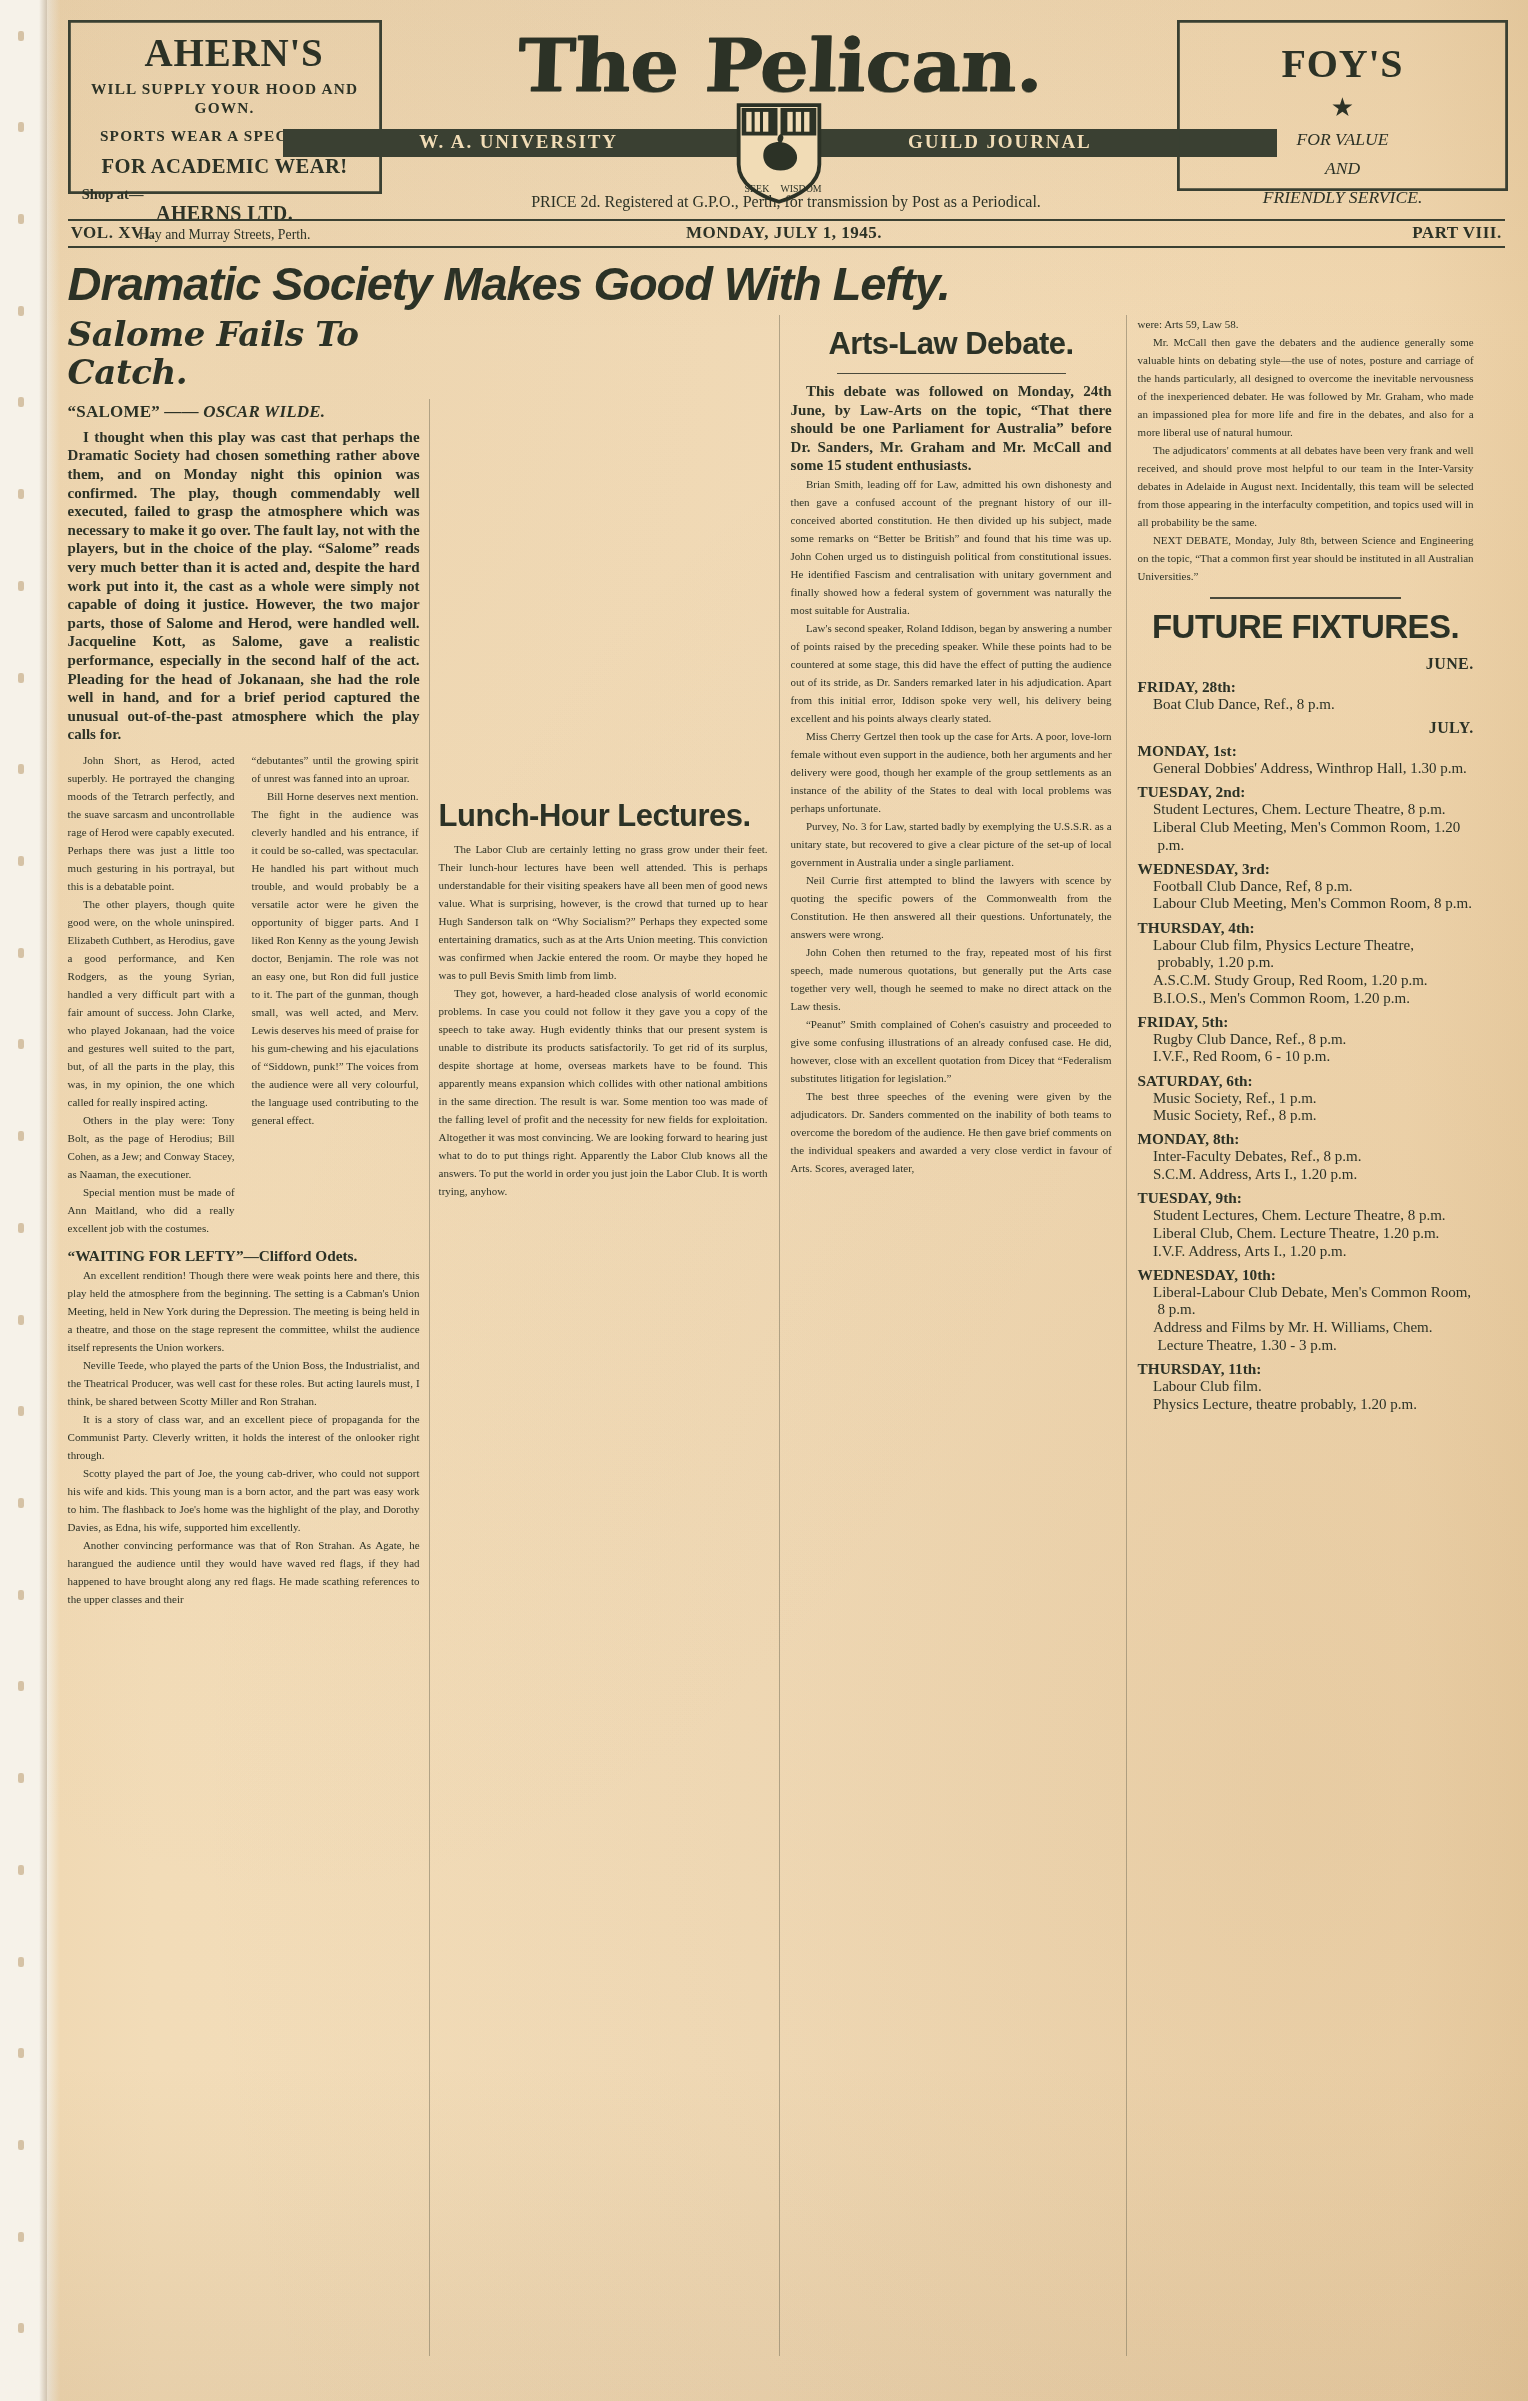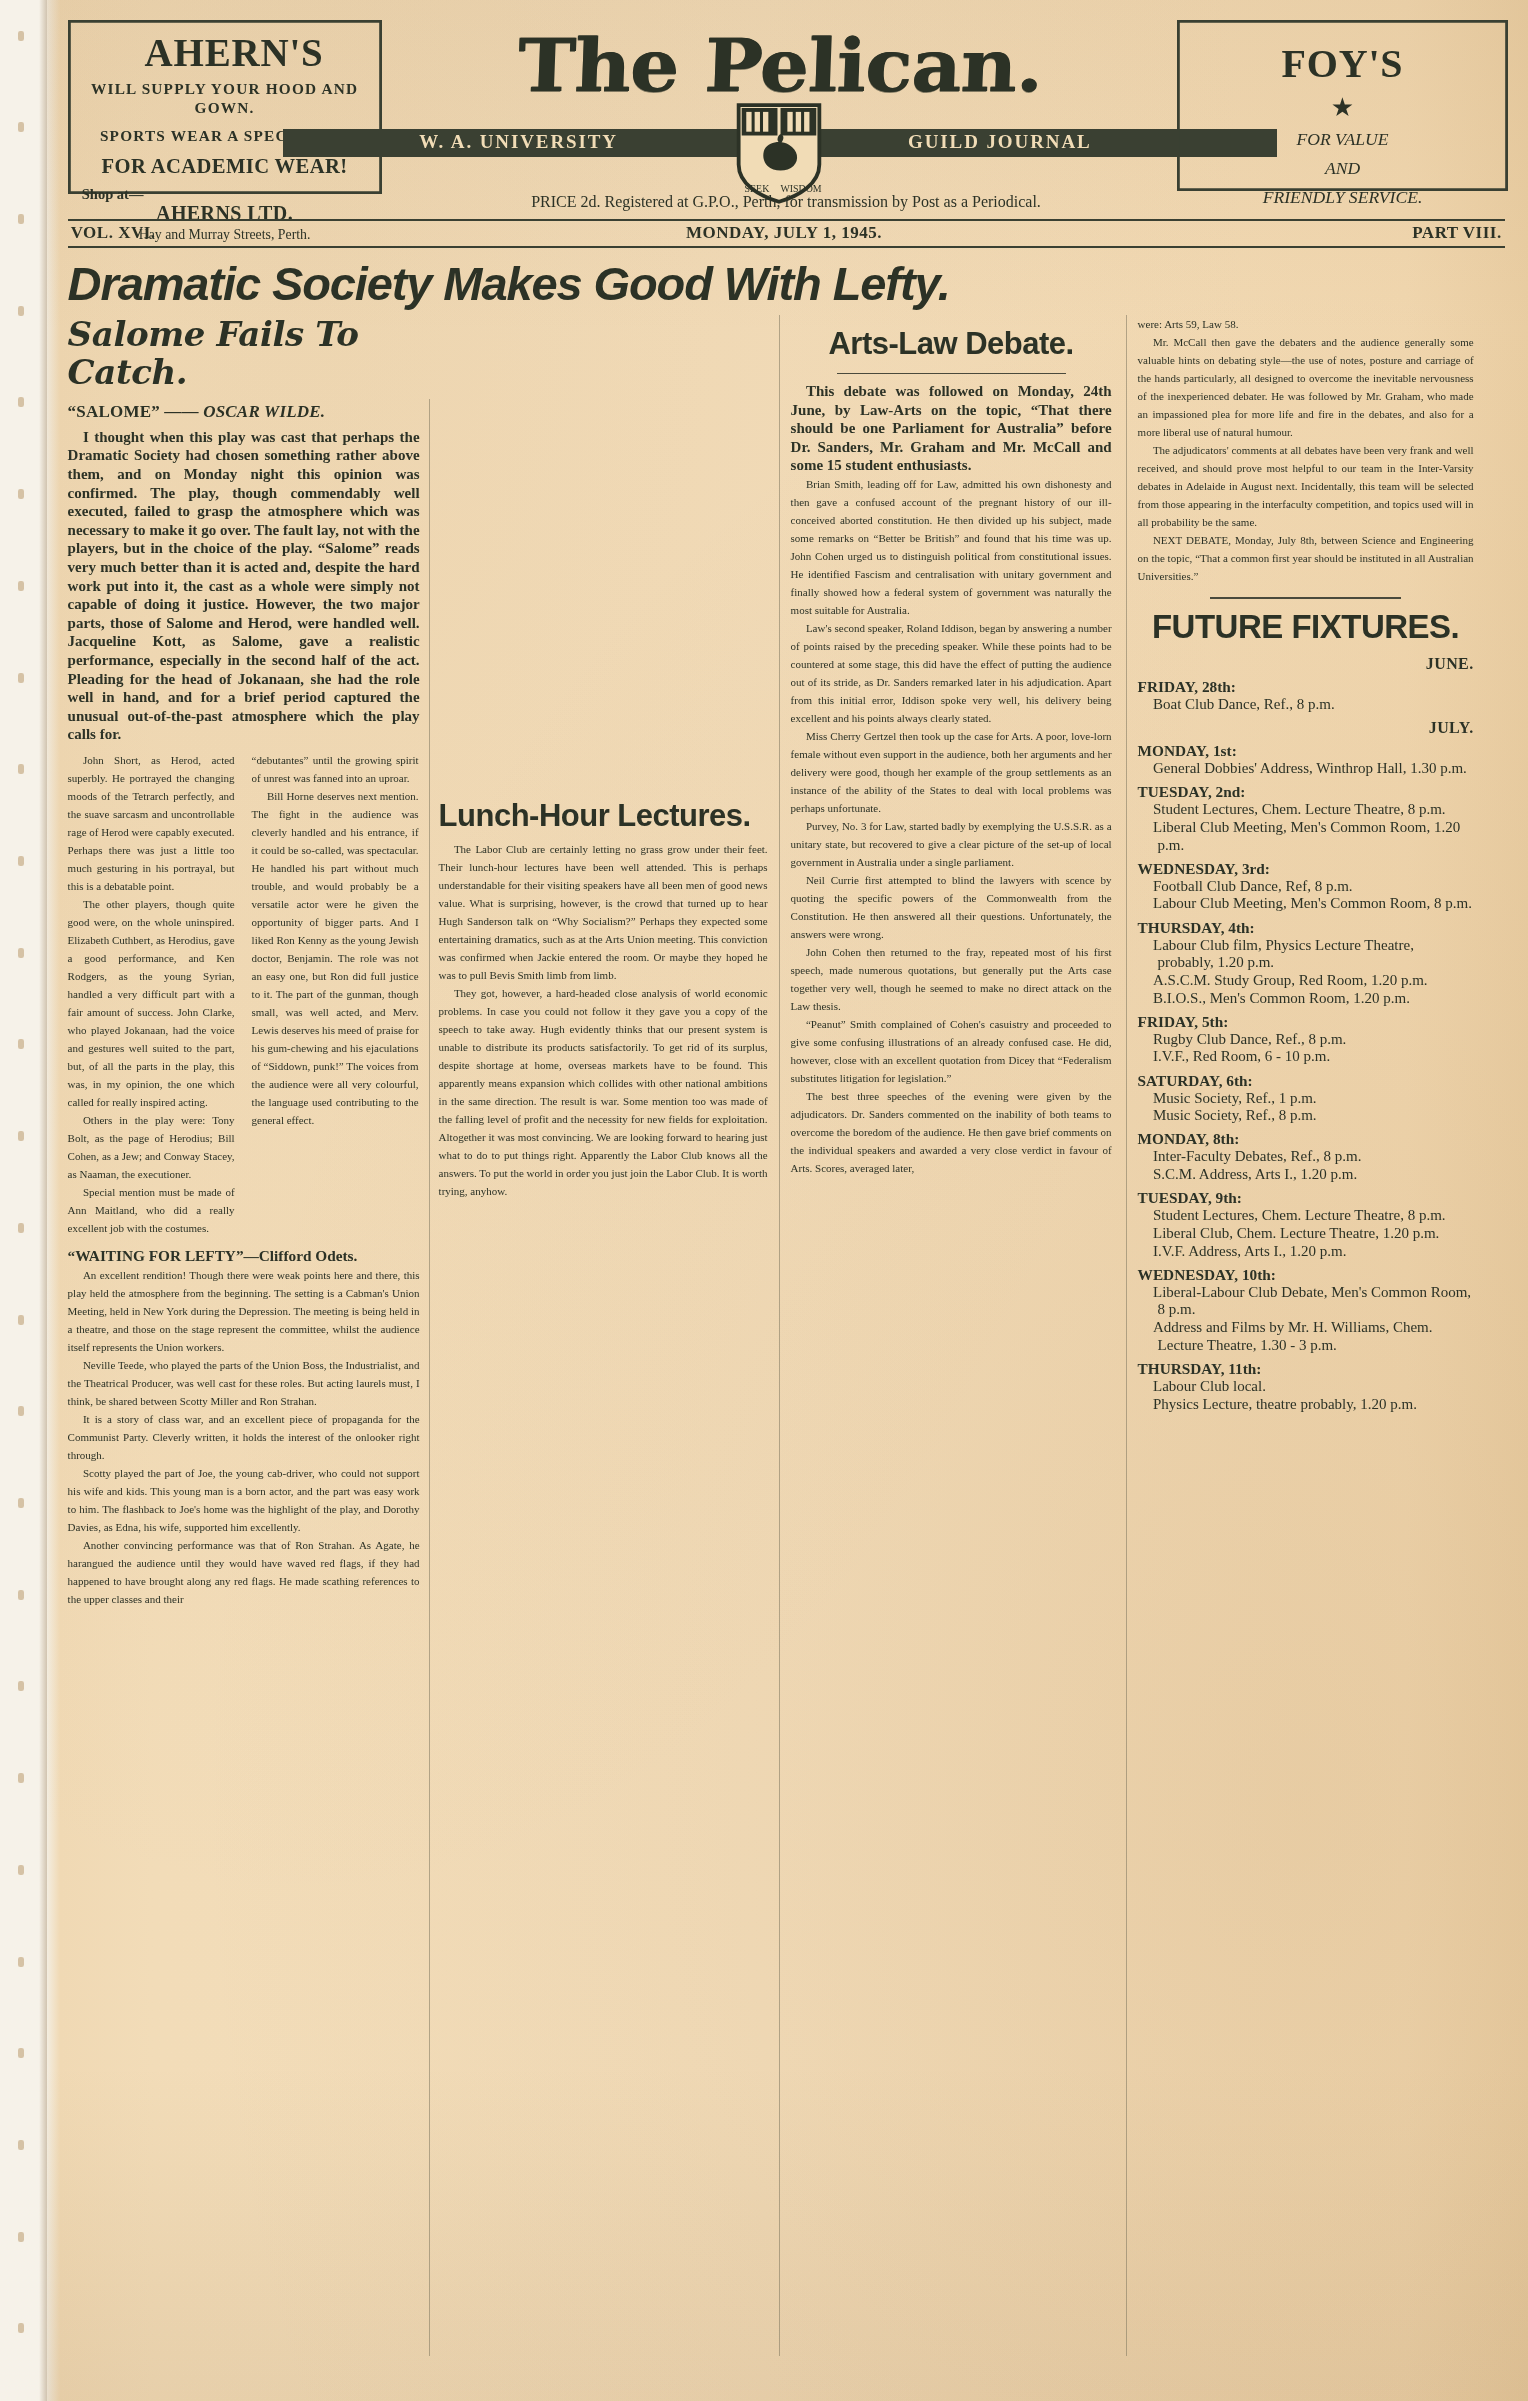--- a/index.html
+++ b/index.html
@@ -277,21 +277,21 @@
             <div class="fixitem">Inter-Faculty Debates, Ref., 8 p.m.</div>
             <div class="fixitem">S.C.M. Address, Arts I., 1.20 p.m.</div>
             <div class="fixday">TUESDAY, 9th:</div>
             <div class="fixitem">Student Lectures, Chem. Lecture Theatre, 8 p.m.</div>
             <div class="fixitem">Liberal Club, Chem. Lecture Theatre, 1.20 p.m.</div>
             <div class="fixitem">I.V.F. Address, Arts I., 1.20 p.m.</div>
             <div class="fixday">WEDNESDAY, 10th:</div>
             <div class="fixitem">Liberal-Labour Club Debate, Men's Common Room, 8 p.m.</div>
             <div class="fixitem">Address and Films by Mr. H. Williams, Chem. Lecture Theatre, 1.30 - 3 p.m.</div>
             <div class="fixday">THURSDAY, 11th:</div>
-            <div class="fixitem">Labour Club local.</div>
+            <div class="fixitem">Labour Club film.</div>
             <div class="fixitem">Physics Lecture, theatre probably, 1.20 p.m.</div>
           </div>
       </div>
 
     </div>
   </div>
 <div class="perf" style="top: 31px;"></div>
     <div class="perf" style="top: 122px;"></div>
     <div class="perf" style="top: 214px;"></div>
     <div class="perf" style="top: 306px;"></div>

